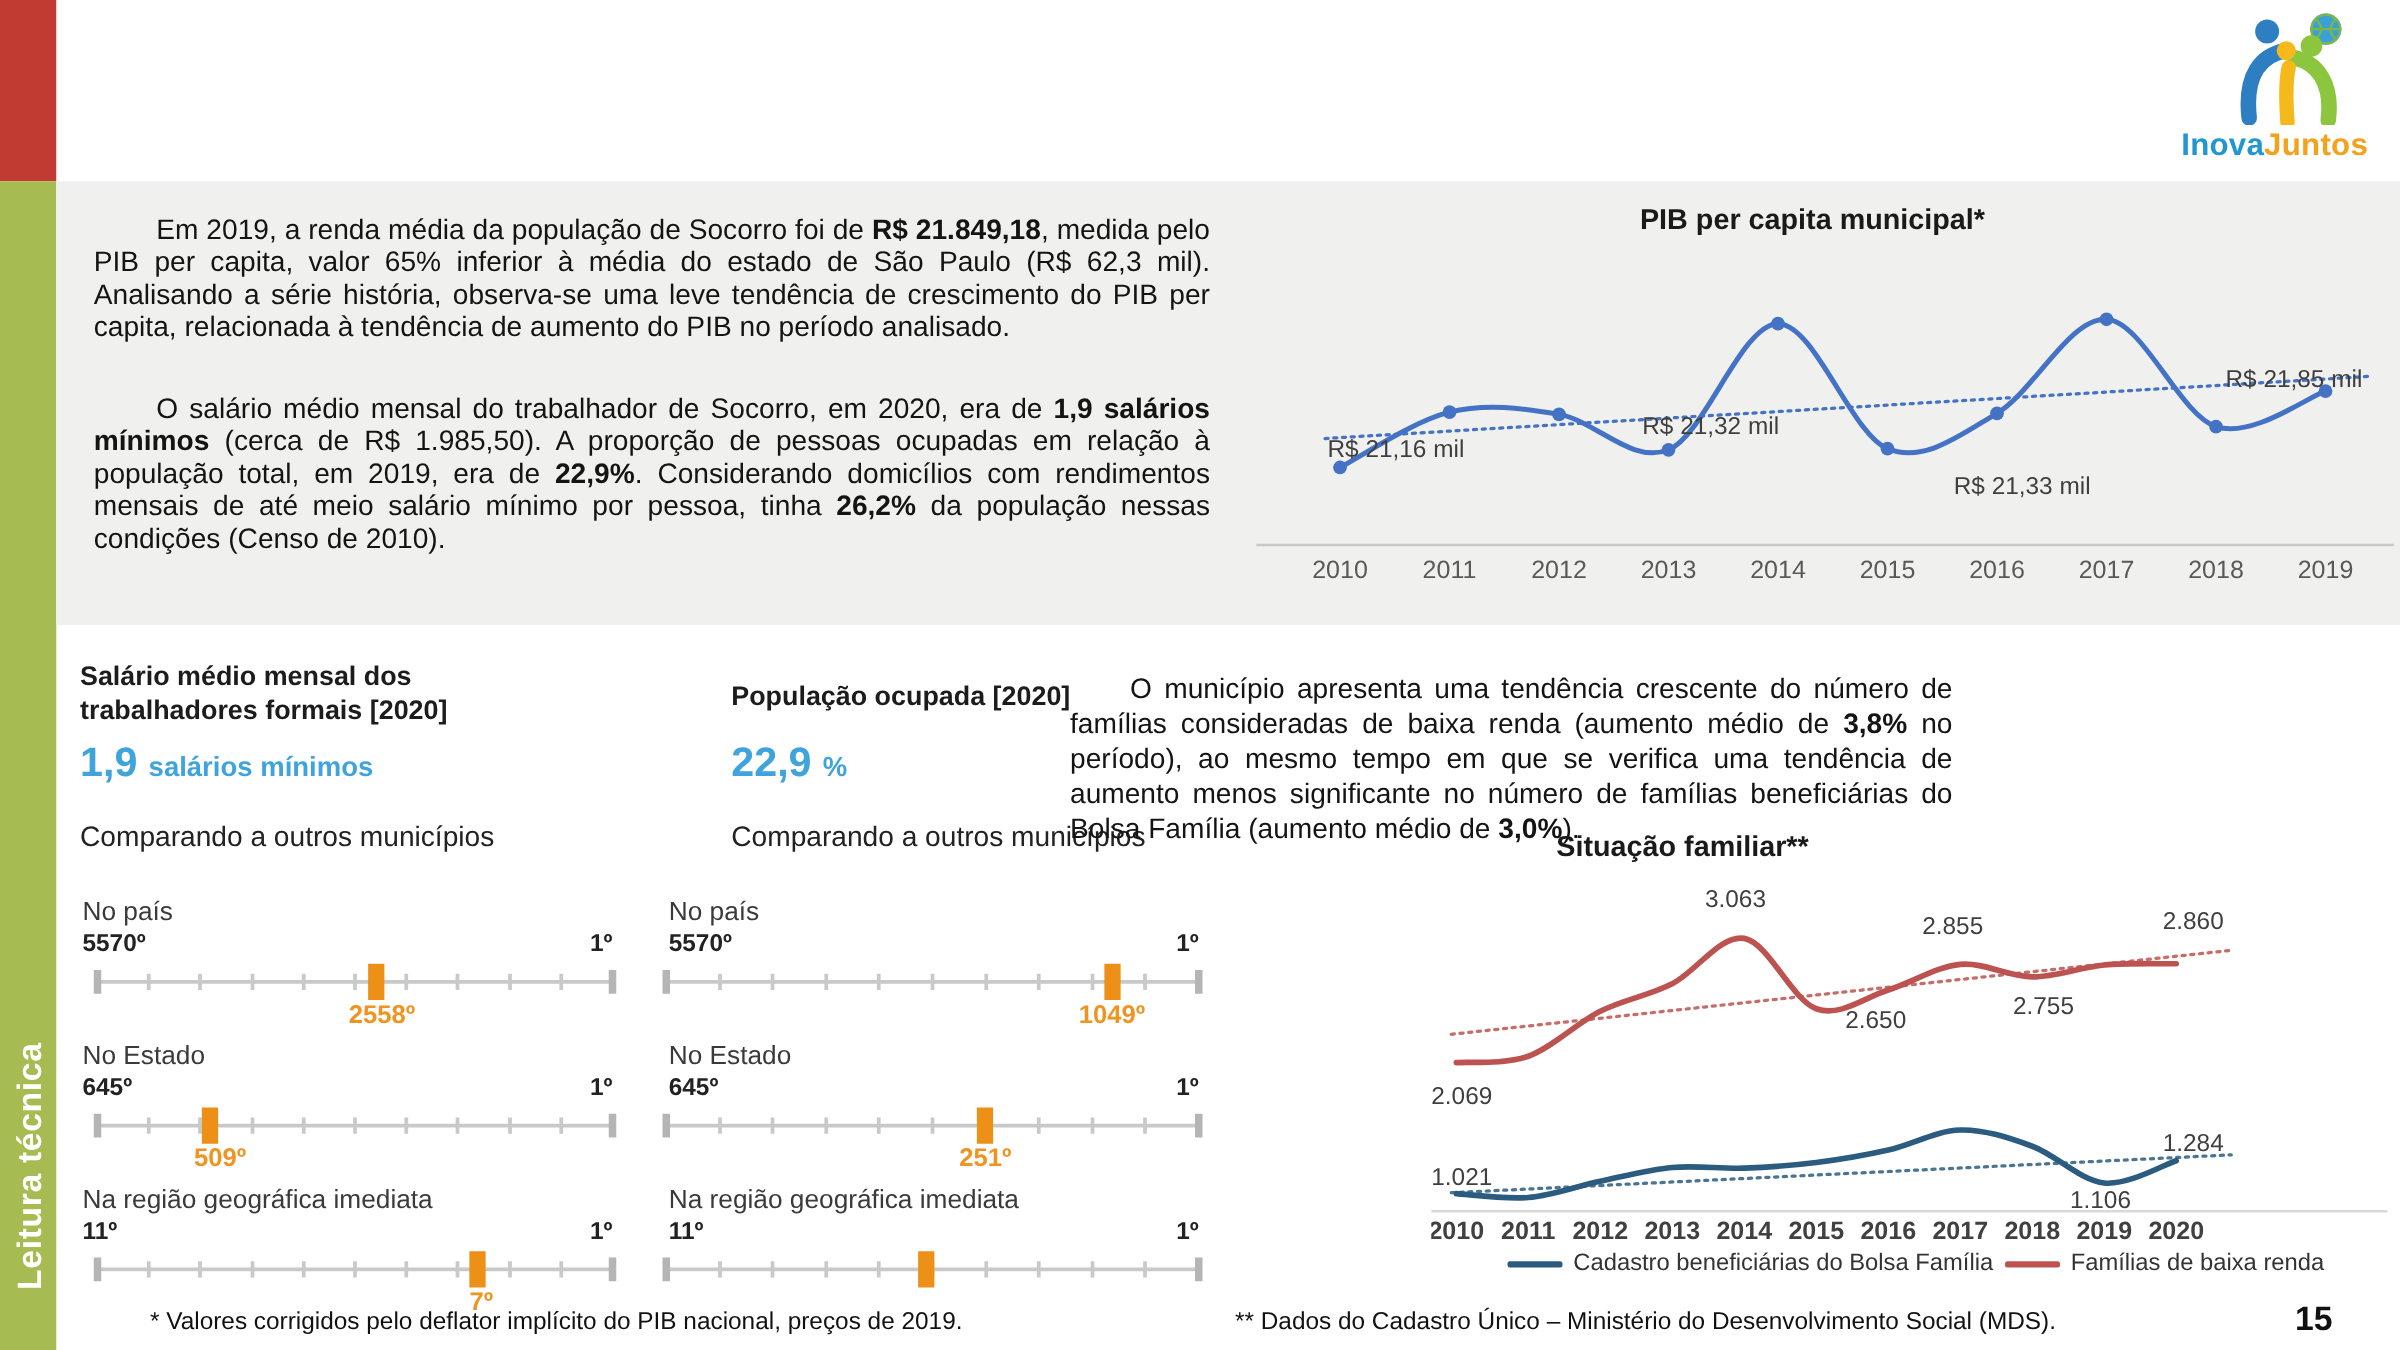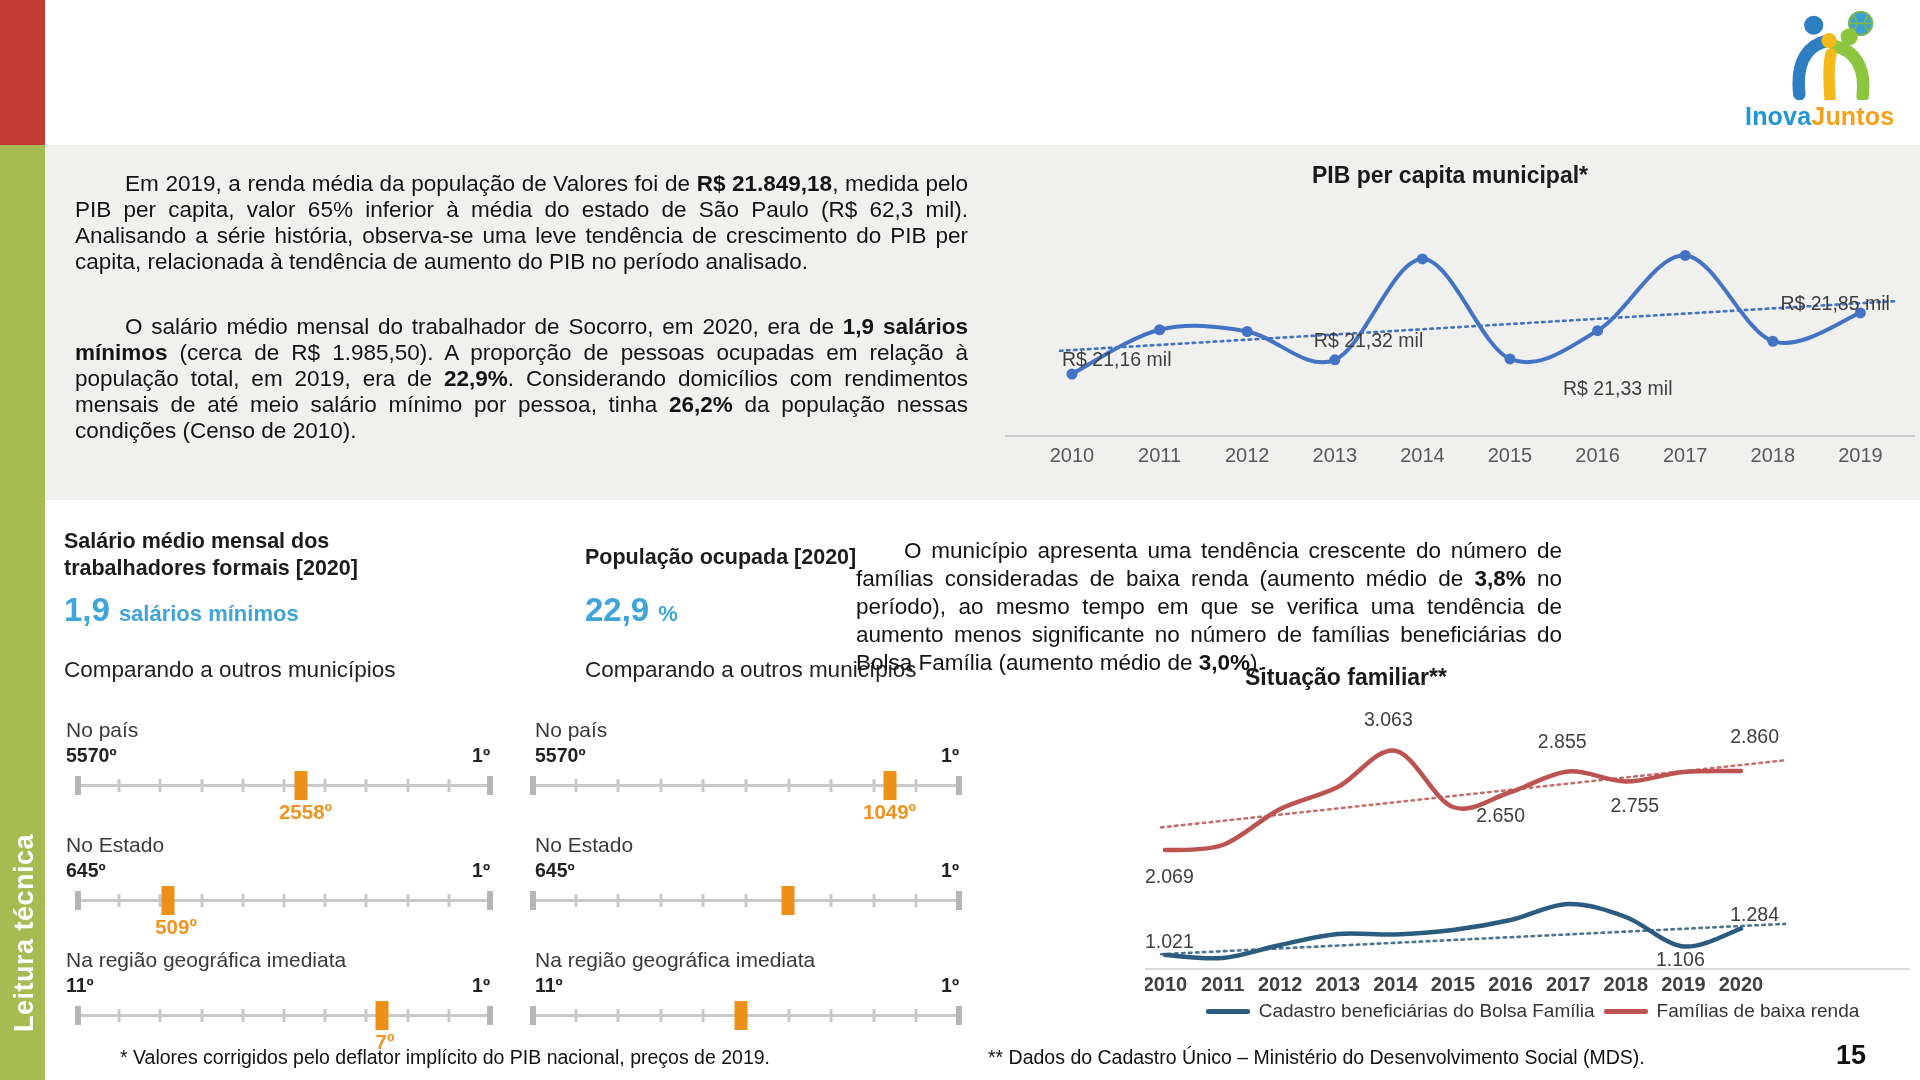--- a/index.html
+++ b/index.html
@@ -95,21 +95,21 @@
     <circle cx="33" cy="18" r="10" fill="#2E7FC1"></circle>
     <path d="M84,92 C88,60 74,44 56,40" stroke="#8CC63F" stroke-width="13" fill="none" stroke-linecap="round"></path>
     <circle cx="70" cy="30" r="9" fill="#8CC63F"></circle>
     <path d="M50,94 C48,66 49,56 51,48" stroke="#F5B91C" stroke-width="12" fill="none" stroke-linecap="round"></path>
     <circle cx="49" cy="34" r="8" fill="#F5B91C"></circle>
   </svg>
   <div class="logo-text"><span class="inova">Inova</span><span class="juntos">Juntos</span></div>
 </div>
 
 <div class="intro">
-  <p><span>Em 2019, a renda média da população de Valores foi de </span><span class="b">R$ 21.849,18</span><span>, medida pelo PIB per capita, valor 65% inferior à média do estado de São Paulo (R$ 62,3 mil). Analisando a série história, observa-se uma leve tendência de crescimento do PIB per capita, relacionada à tendência de aumento do PIB no período analisado.</span></p>
+  <p><span>Em 2019, a renda média da população de Socorro foi de </span><span class="b">R$ 21.849,18</span><span>, medida pelo PIB per capita, valor 65% inferior à média do estado de São Paulo (R$ 62,3 mil). Analisando a série história, observa-se uma leve tendência de crescimento do PIB per capita, relacionada à tendência de aumento do PIB no período analisado.</span></p>
   <p><span>O salário médio mensal do trabalhador de Socorro, em 2020, era de </span><span class="b">1,9 salários mínimos</span><span> (cerca de R$ 1.985,50). A proporção de pessoas ocupadas em relação à população total, em 2019, era de </span><span class="b">22,9%</span><span>. Considerando domicílios com rendimentos mensais de até meio salário mínimo por pessoa, tinha </span><span class="b">26,2%</span><span> da população nessas condições (Censo de 2010).</span></p>
 </div>
 
 <div class="pib-title">PIB per capita municipal*</div>
 <svg id="pib-svg" width="930" height="320">
     <line x1="15" y1="276" x2="925" y2="276" stroke="#C9C9C9" stroke-width="2"></line>
     <text x="82" y="302" text-anchor="middle" font-size="20" fill="#595959">2010</text>
     <text x="169.6" y="302" text-anchor="middle" font-size="20" fill="#595959">2011</text>
     <text x="257.2" y="302" text-anchor="middle" font-size="20" fill="#595959">2012</text>
     <text x="344.79999999999995" y="302" text-anchor="middle" font-size="20" fill="#595959">2013</text>
@@ -252,20 +252,23 @@
           <div class="tick" style="left: 20%;"></div>
           <div class="tick" style="left: 30%;"></div>
           <div class="tick" style="left: 40%;"></div>
           <div class="tick" style="left: 50%;"></div>
           <div class="tick" style="left: 60%;"></div>
           <div class="tick" style="left: 70%;"></div>
           <div class="tick" style="left: 80%;"></div>
           <div class="tick" style="left: 90%;"></div>
           <div class="tick cap" style="left: 100%;"></div>
           <div class="marker" style="left: 59.9%;"></div>
+        </div>
+        <div class="sl-rankrow">
+          <div class="sl-rank" style="left: 59.9%;">251º</div>
         </div>
       </div>
       <div class="sl-group">
         <div class="sl-name">Na região geográfica imediata</div>
         <div class="sl-bounds"><span>11º</span><span class="r">1º</span></div>
         <div class="sl-track">
           <div class="sl-line"></div>
           <div class="tick cap" style="left: 0%;"></div>
           <div class="tick" style="left: 10%;"></div>
           <div class="tick" style="left: 20%;"></div>

